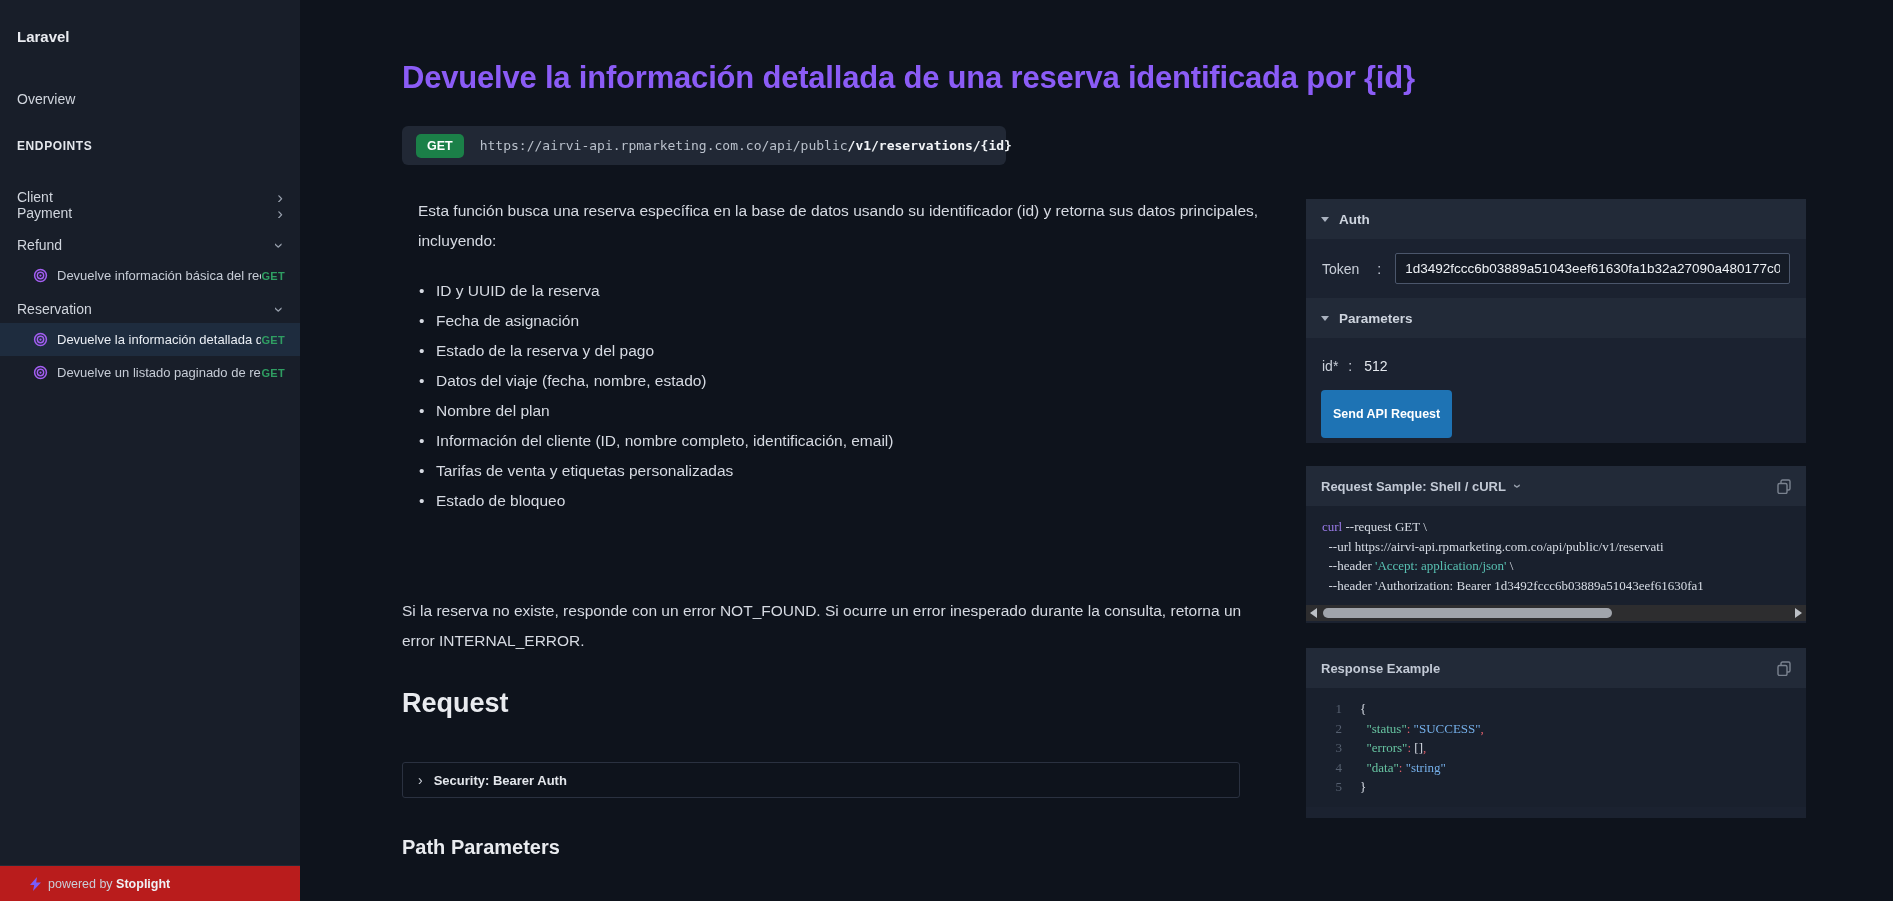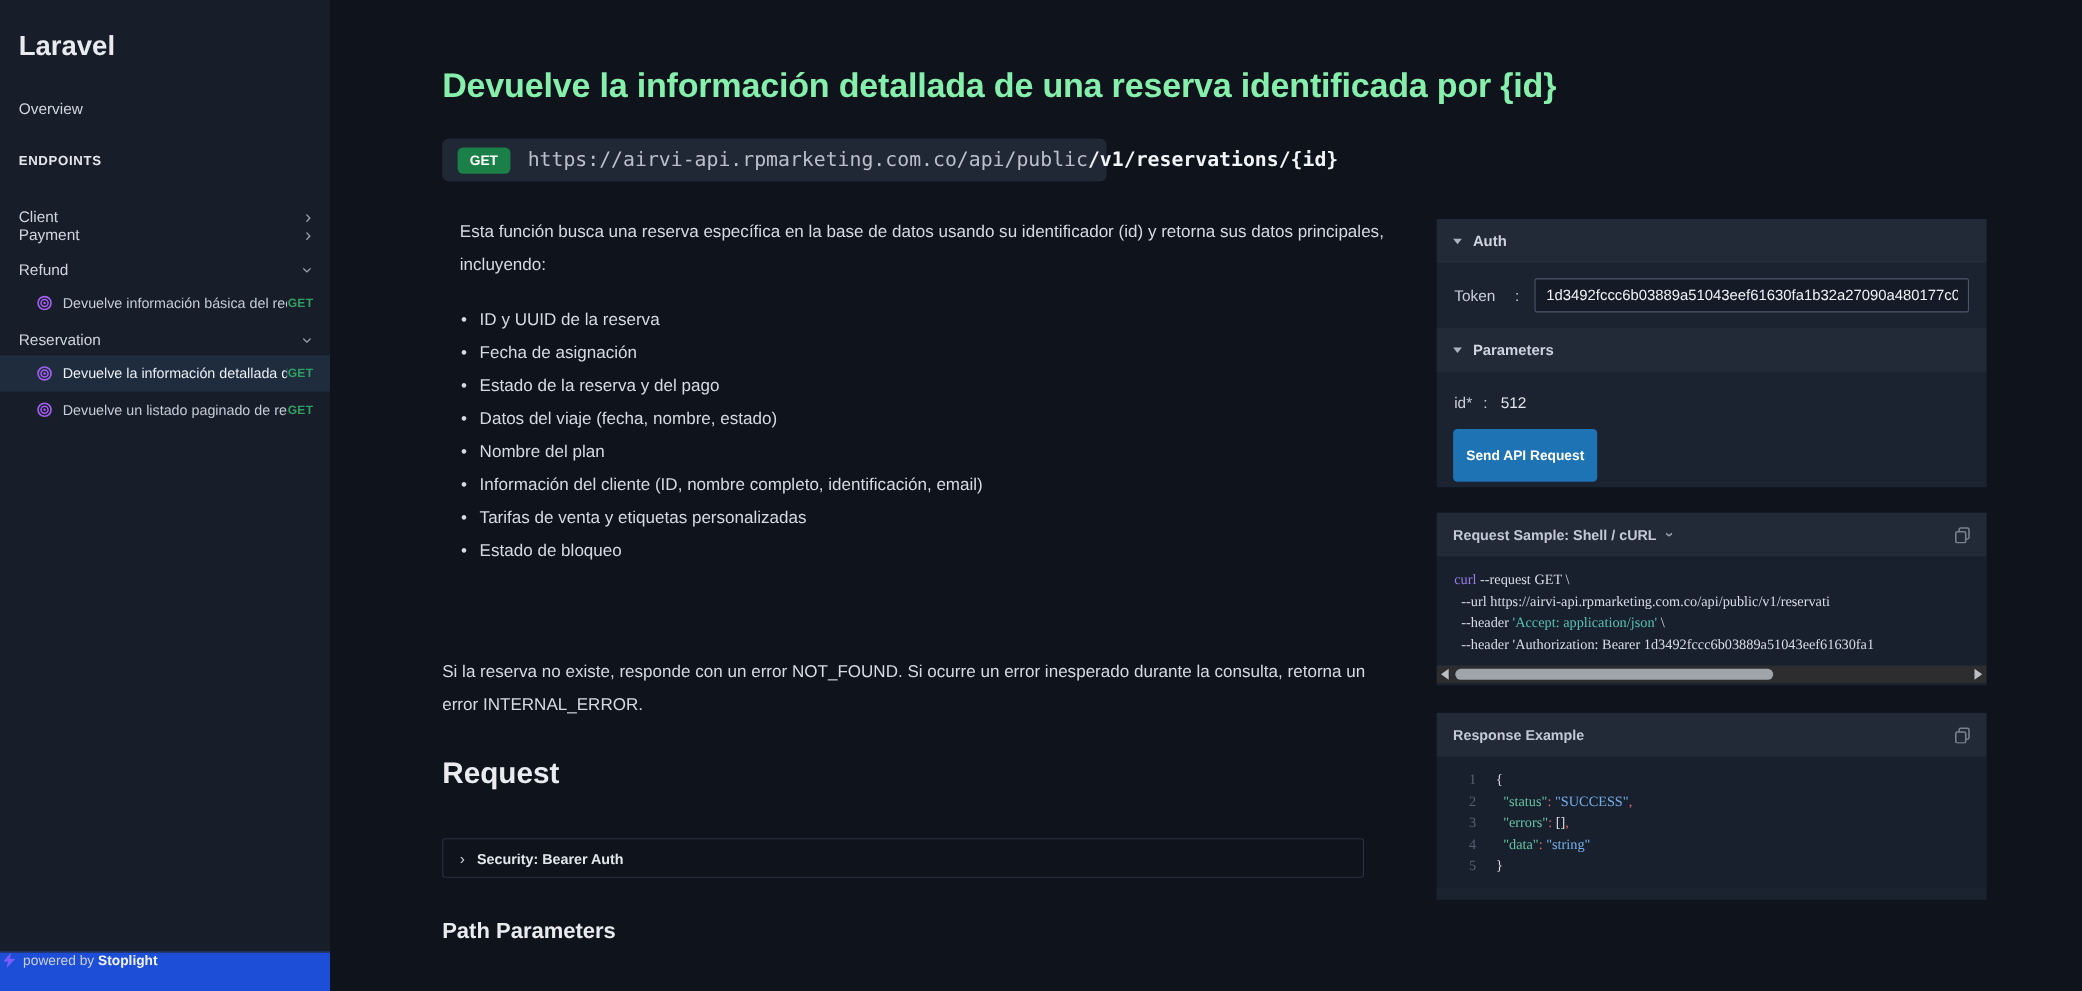--- a/index.html
+++ b/index.html
@@ -10,49 +10,49 @@
     --kw:#9b7bea; --str:#58c0b2; --key:#66c2a0; --val:#74aee8; --pu:#e25f6b;
     --txt:#d6dae2; --muted:#c9cfd9;
   }
   *{box-sizing:border-box;margin:0;padding:0}
   body{width:1893px;height:901px;overflow:hidden;background:var(--bg);
        font-family:"Liberation Sans",sans-serif;color:var(--txt)}
   .app{position:relative;width:1893px;height:901px}
 
   
   .sidebar{position:absolute;left:0;top:0;width:300px;height:901px;background:var(--sidebar-bg)}
-  .sb-title{position:absolute;left:17px;top:28px;font-size:25px;font-weight:700;color:#e9ebf0}
+  .sb-title{position:absolute;left:17px;top:28px;font-size:15px;font-weight:700;color:#e9ebf0}
   .sb-row{position:absolute;left:0;width:300px;height:26px;display:flex;align-items:center;
           padding:0 17px;font-size:14px;color:#d0d5dd;cursor:pointer}
   .sb-section{position:absolute;left:17px;top:139px;font-size:12px;font-weight:700;
               letter-spacing:.6px;color:#e4e7ec}
   .sb-row .grow{flex:1}
   .chev{color:#98a0ad;font-size:17px;line-height:1;display:inline-block}
   .chev.down{transform:rotate(90deg)}
   .sb-child{position:absolute;left:0;width:300px;height:33px;display:flex;align-items:center;
             padding:0 15px 0 33px;cursor:pointer}
   .sb-child .lbl{flex:1;font-size:13px;color:#c6ccd6;white-space:nowrap;overflow:hidden;margin-left:9px}
   .sb-child.active{background:var(--active-row)}
   .sb-child.active .lbl{color:#eaeef4}
   .sb-method{font-size:11px;font-weight:700;color:var(--get-text);letter-spacing:.3px}
   .bullseye{width:15px;height:15px;flex:0 0 15px}
-  .sb-footer{position:absolute;left:0;bottom:0;width:300px;height:36px;background:#1d4ed8;
-             border-top:1px solid #242b38;display:flex;align-items:flex-start;padding:0 3px;gap:7px}
+  .sb-footer{position:absolute;left:0;bottom:0;width:300px;height:36px;background:#b91c1c;
+             border-top:1px solid #242b38;display:flex;align-items:center;padding:0 30px;gap:7px}
   .sb-footer .ptext{font-size:12.5px;color:#c9ced8}
   .sb-footer b{color:#eff1f5}
 
   
   .main{position:absolute;left:300px;top:0;right:0;height:901px}
   .m-title{position:absolute;left:102px;top:60px;width:1180px;font-size:31px;font-weight:700;
-           color:#86efac;letter-spacing:-.2px}
+           color:#8b5cf6;letter-spacing:-.2px}
   .url-bar{position:absolute;left:102px;top:126px;width:604px;height:39px;background:#212835;
            border-radius:6px;display:flex;align-items:center;padding:0 14px;gap:16px}
   .method-badge{background:var(--green);color:#fff;font-size:12.5px;font-weight:700;
                 border-radius:5px;padding:5px 11px}
-  .url{font-family:"DejaVu Sans Mono",monospace;font-size:18px;color:#b9c0cb;white-space:nowrap}
+  .url{font-family:"DejaVu Sans Mono",monospace;font-size:13px;color:#b9c0cb;white-space:nowrap}
   .url b{color:#f2f4f7}
   .m-desc{position:absolute;left:118px;top:196px;width:845px;font-size:15.5px;line-height:30px}
   .m-bullets{position:absolute;left:119px;top:276px;width:820px;list-style:none}
   .m-bullets li{height:30px;line-height:30px;font-size:15.5px;padding-left:17px;position:relative}
   .m-bullets li::before{content:"•";position:absolute;left:0;color:var(--txt)}
   .m-closing{position:absolute;left:102px;top:596px;width:845px;font-size:15.5px;line-height:30px}
   .m-h2{position:absolute;left:102px;top:688px;font-size:27px;font-weight:700;color:#e9ebef}
   .security{position:absolute;left:102px;top:762px;width:838px;height:36px;border:1px solid var(--border);
             border-radius:3px;display:flex;align-items:center;gap:11px;padding:0 15px;cursor:pointer}
   .security .s-lbl{font-size:13px;font-weight:700;color:#e3e6eb}

